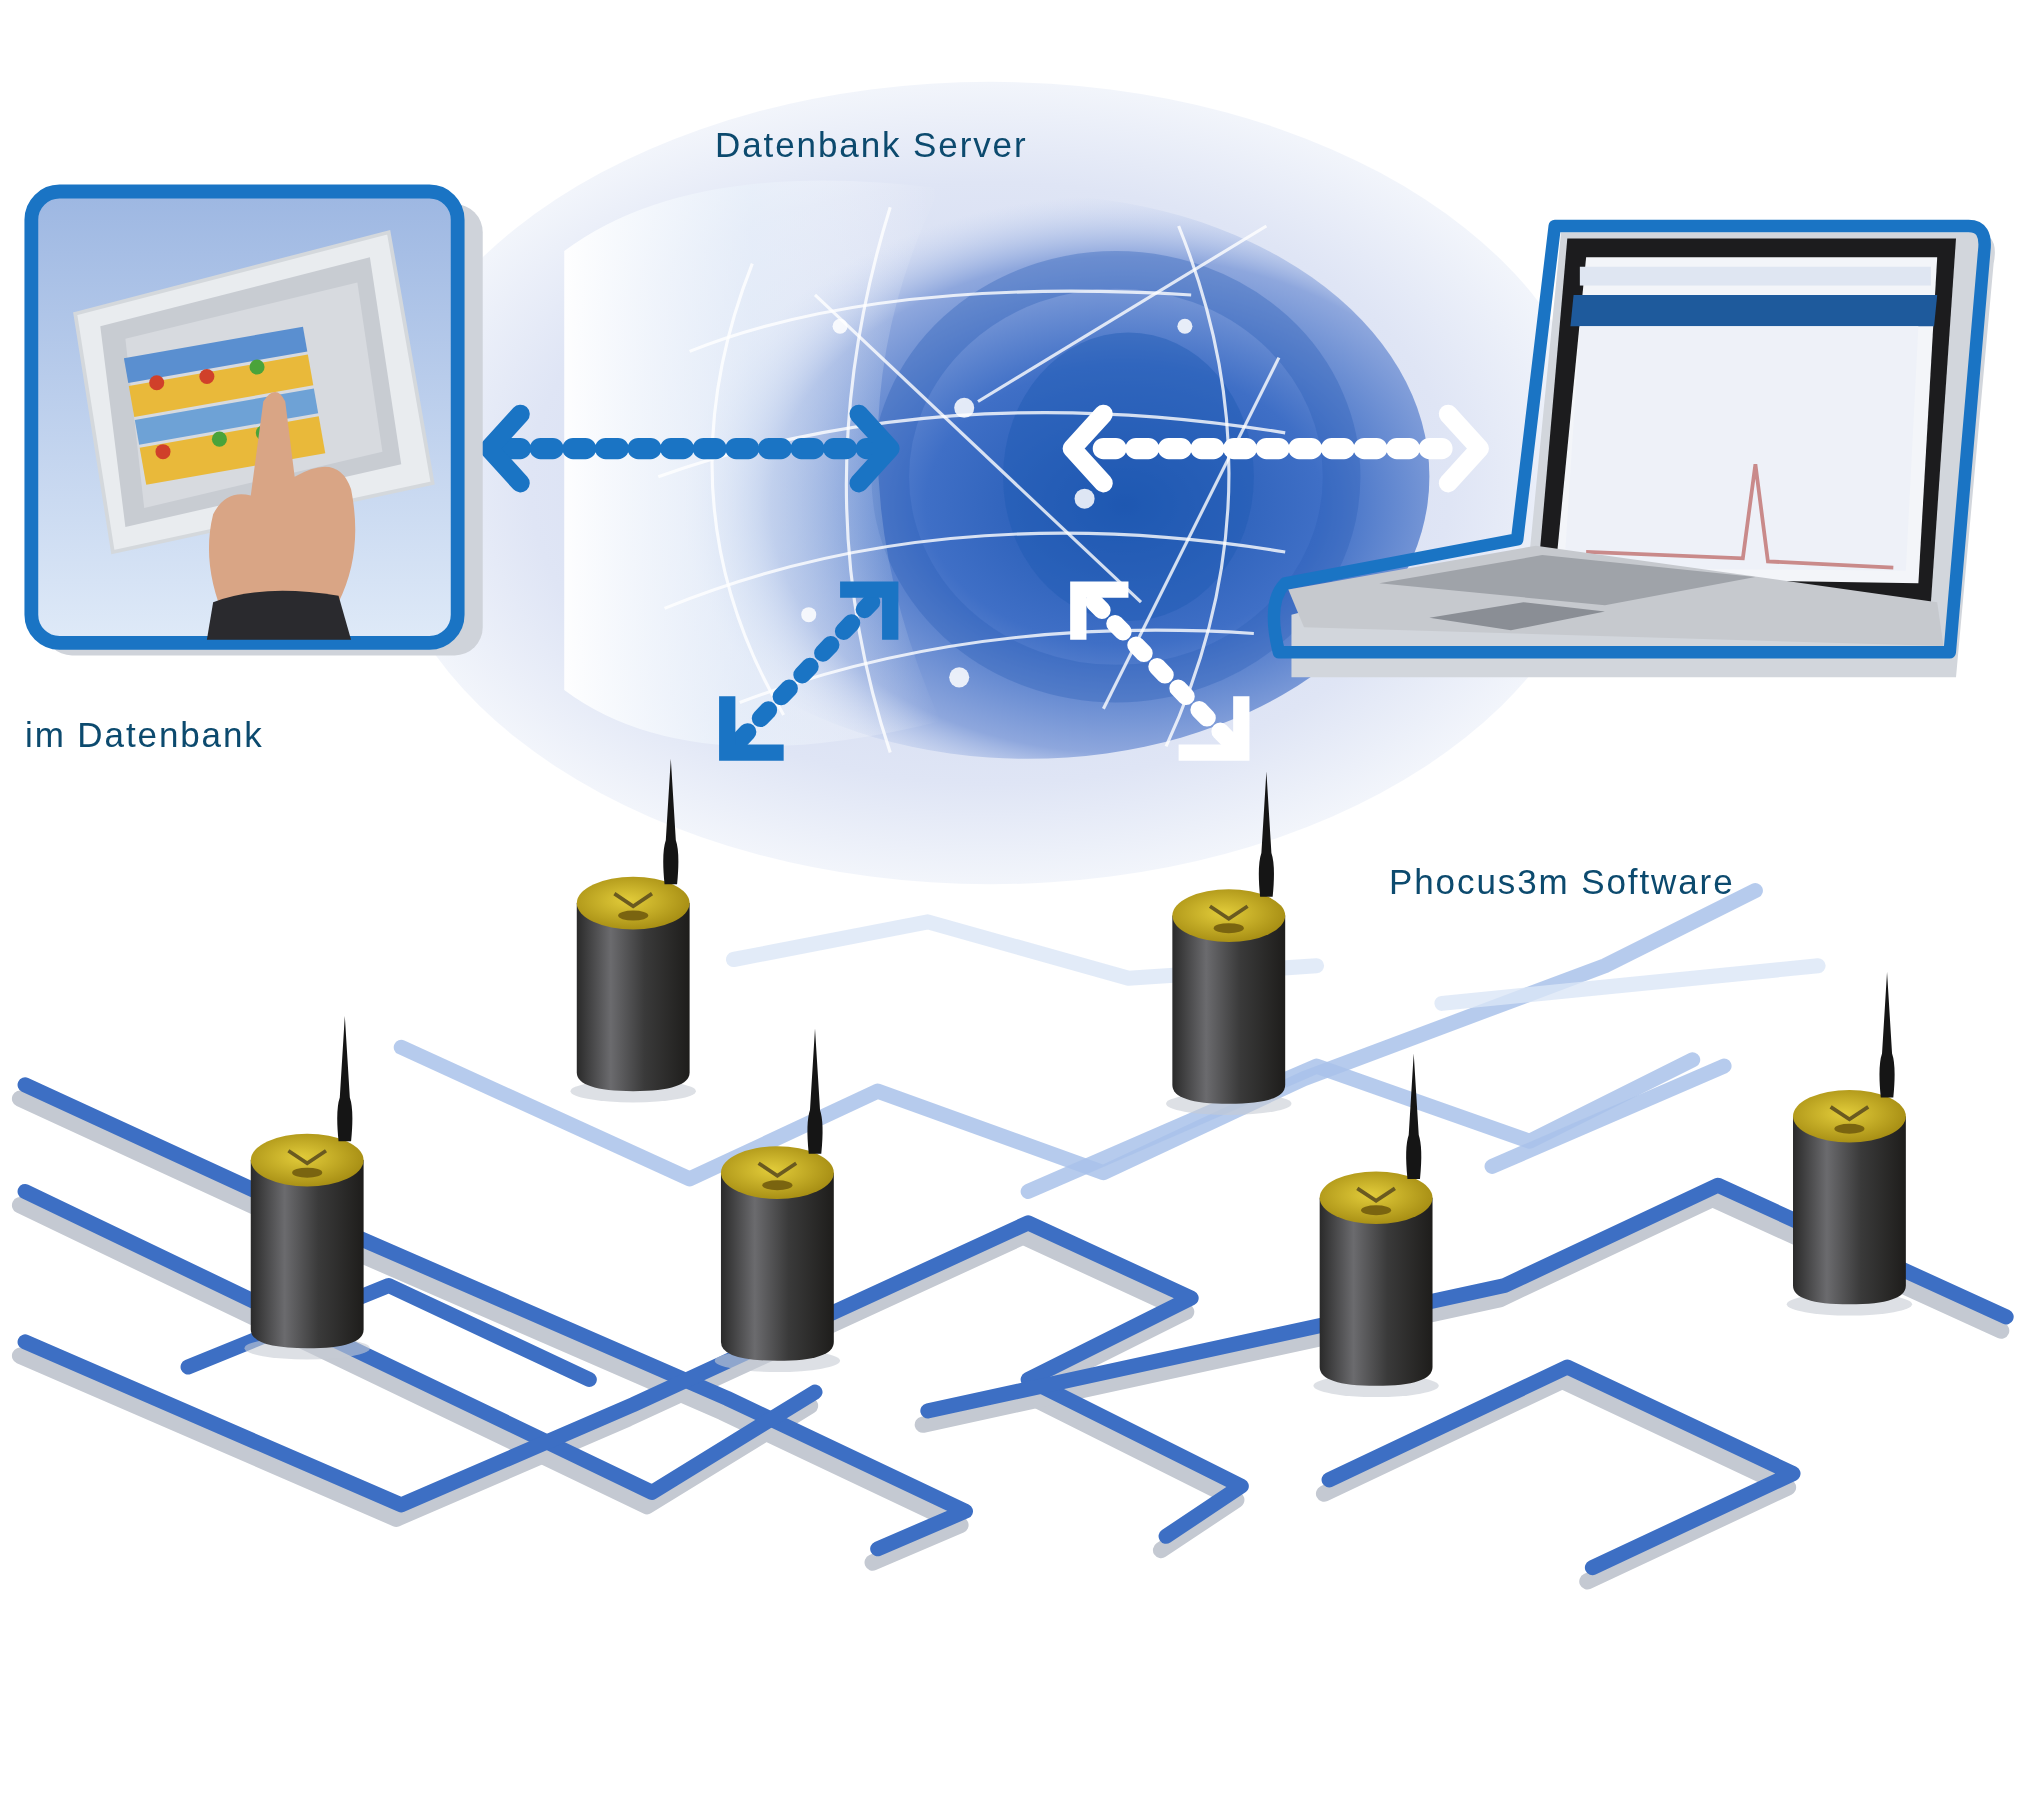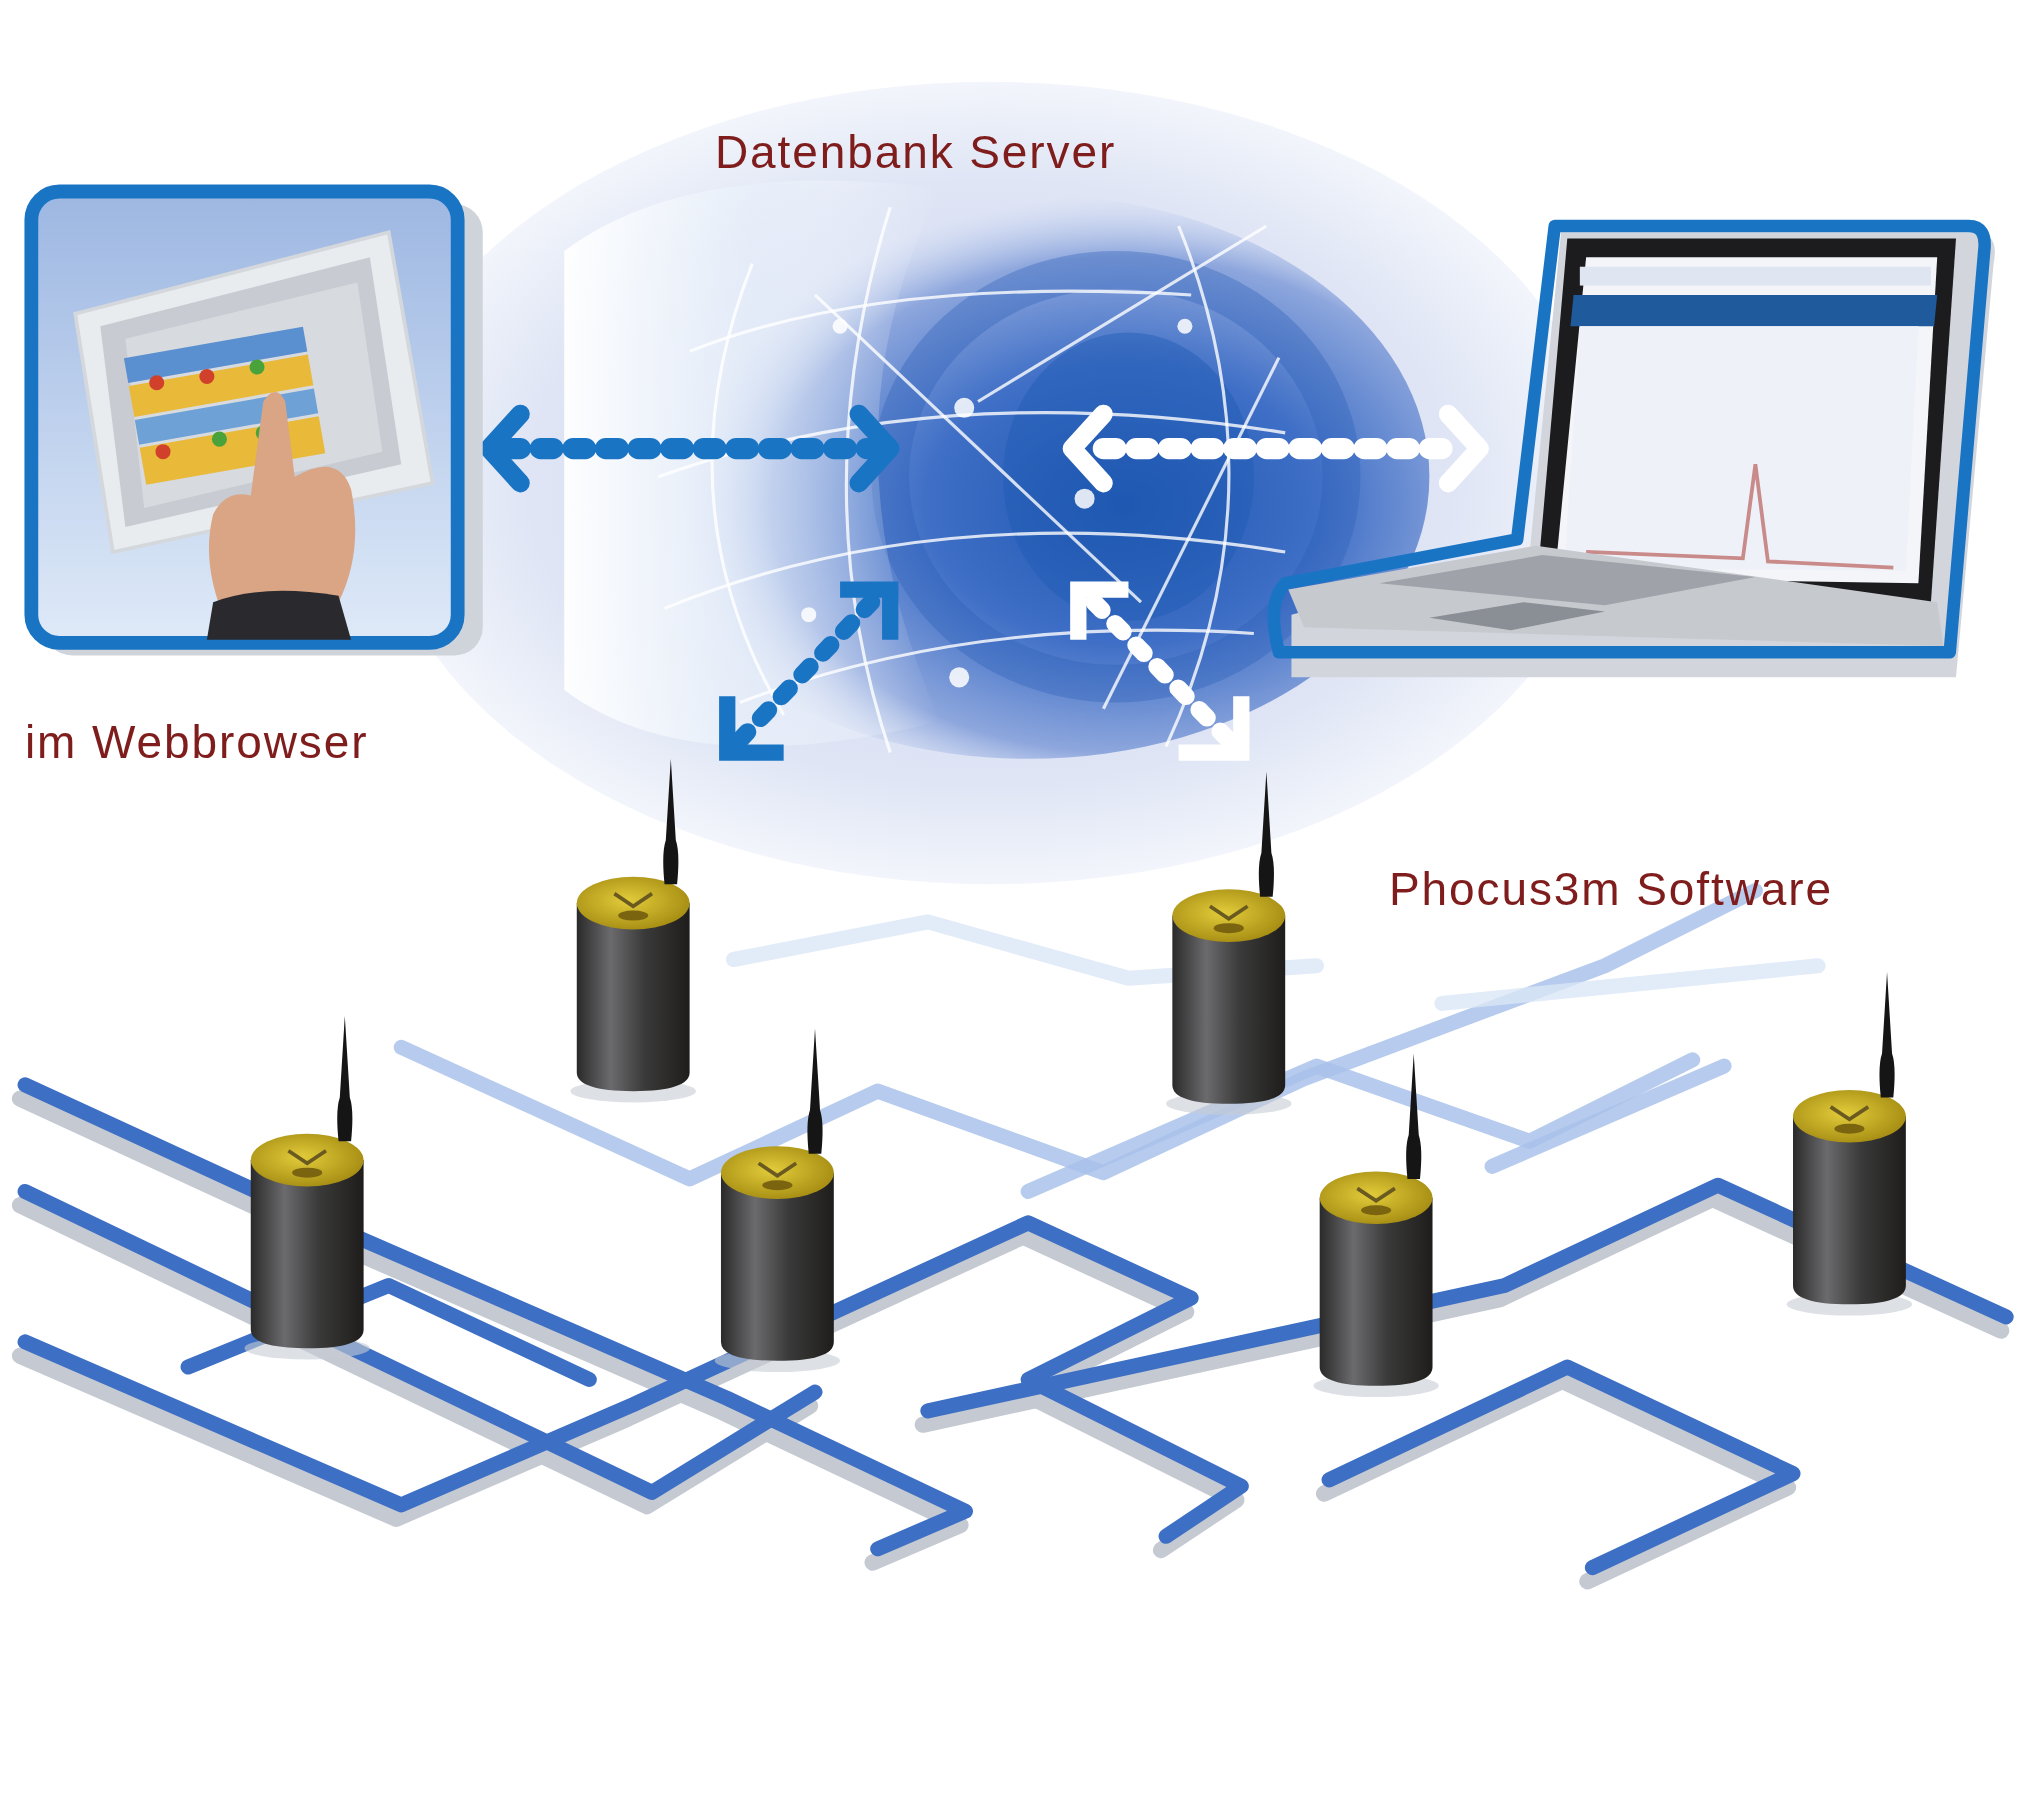--- a/index.html
+++ b/index.html
@@ -1,18 +1,18 @@
 <!DOCTYPE html>
 <html style="font-size:10px"><head>
 <meta charset="utf-8">
 <style>
   html, body { margin:0; padding:0; background:#ffffff; }
   body { width:2035px; height:1803px; position:relative; overflow:hidden; font-family:"Liberation Sans", sans-serif; }
   .layer { position:absolute; left:0; top:0; width:2035px; height:1803px; }
-  .label { position:absolute; color:#7f1d1d; font-family:"Liberation Sans", sans-serif; font-size:46px; letter-spacing:1.9px; white-space:nowrap; }
+  .label { position:absolute; color:#0c4a6e; font-family:"Liberation Sans", sans-serif; font-size:35px; letter-spacing:1.9px; white-space:nowrap; }
   #label-server { left:715px; top:125px; }
   #label-browser { left:25px; top:715px; }
   #label-software { left:1389px; top:862px; }
 </style>
 </head>
 <body>
 
 <svg class="layer" viewBox="0 0 3246 2875">
   <defs>
     <radialGradient id="halo" cx="0.5" cy="0.5" r="0.5">
@@ -216,15 +216,15 @@
       <ellipse cx="90" cy="340" rx="100" ry="18" fill="#c7ccd4" opacity="0.6"></ellipse>
       <path d="M0,40 L0,310 Q0,340 90,340 Q180,340 180,310 L180,40 Z" fill="url(#sensorBody)"></path>
       <ellipse cx="90" cy="40" rx="90" ry="42" fill="url(#sensorCap)"></ellipse>
       <ellipse cx="90" cy="60" rx="24" ry="8" fill="#7a6410"></ellipse>
       <path d="M60,25 L90,45 L120,25" stroke="#6a5a20" stroke-width="6" fill="none"></path>
       <path d="M140,10 Q135,-40 142,-60 L150,-190 L158,-60 Q165,-40 160,10 Z" fill="#151515"></path>
     </g>
   </svg>
 
 <div id="label-server" class="label">Datenbank Server</div>
-<div id="label-browser" class="label">im Webbrowser</div>
+<div id="label-browser" class="label">im Datenbank</div>
 <div id="label-software" class="label">Phocus3m Software</div>
 
 
 </body></html>

